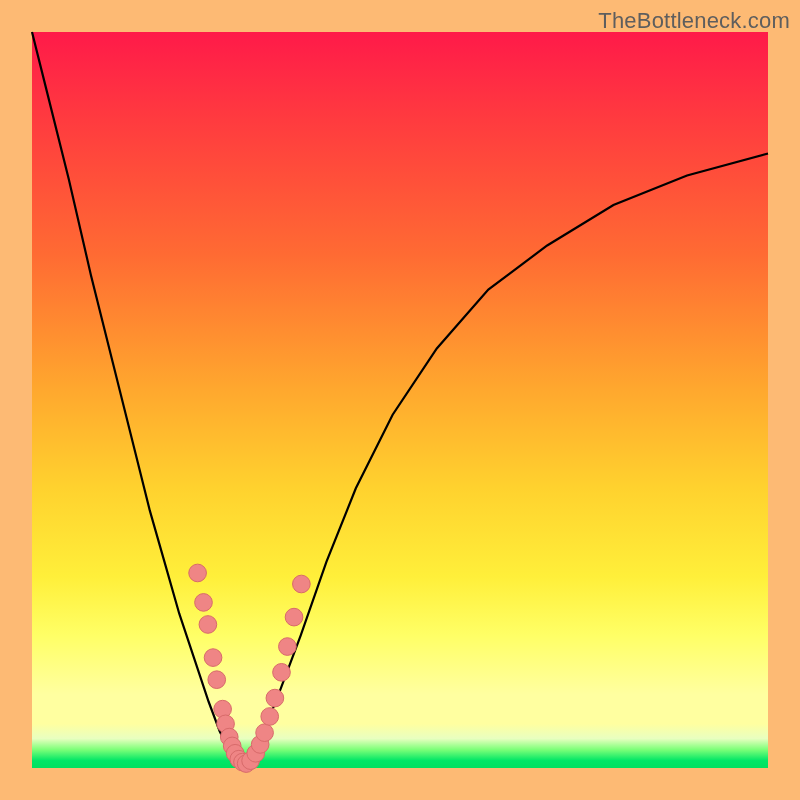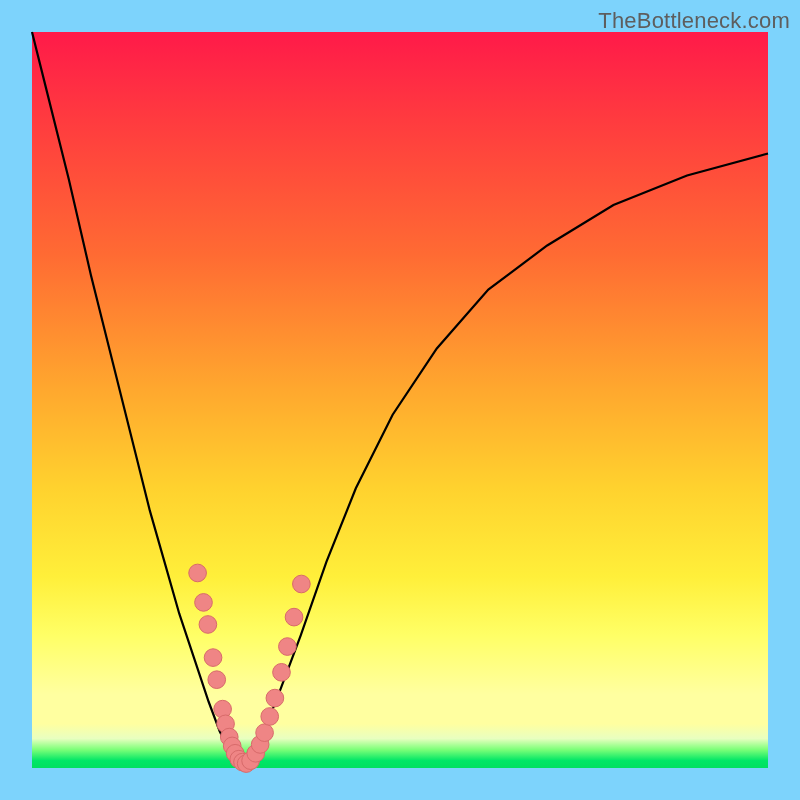--- a/index.html
+++ b/index.html
@@ -10,21 +10,21 @@
     overflow: hidden;
     background: #000;
     font-family: Arial, Helvetica, sans-serif;
   }
   .frame {
     position: absolute;
     left: 0;
     top: 0;
     width: 800px;
     height: 800px;
-    background: #7dd3fc;
+    background: #fdba74;
   }
   .plot-area {
     position: absolute;
     left: 32px;
     top: 32px;
     width: 736px;
     height: 736px;
     
     background:
       linear-gradient(to bottom,

